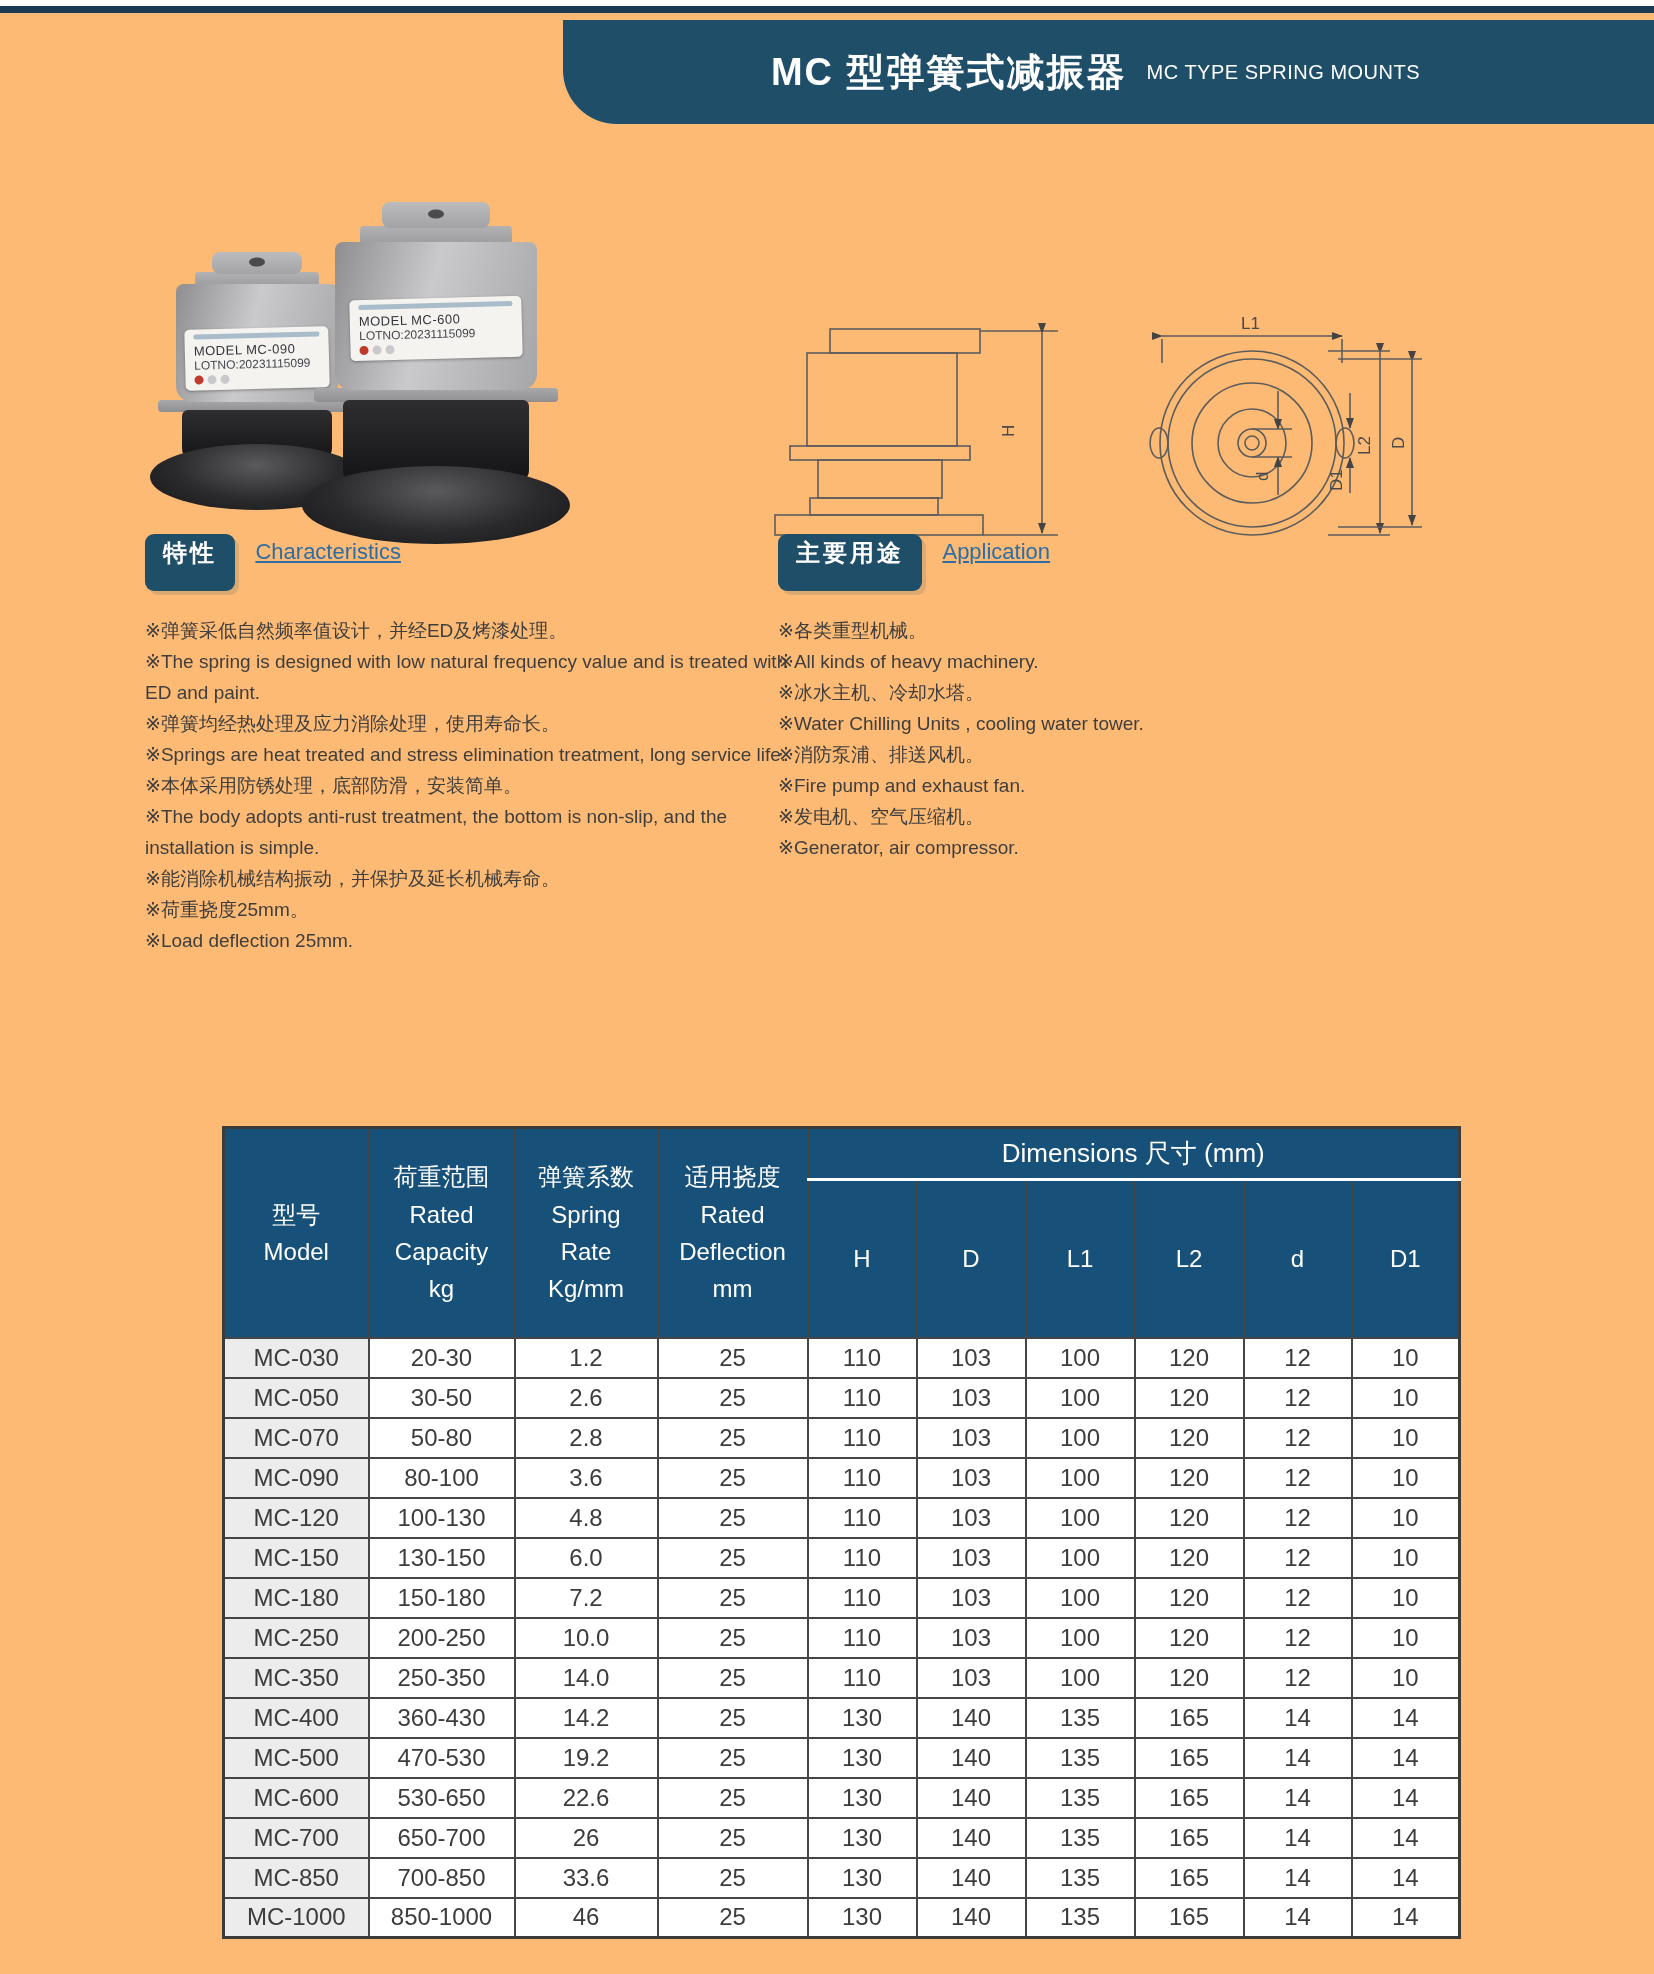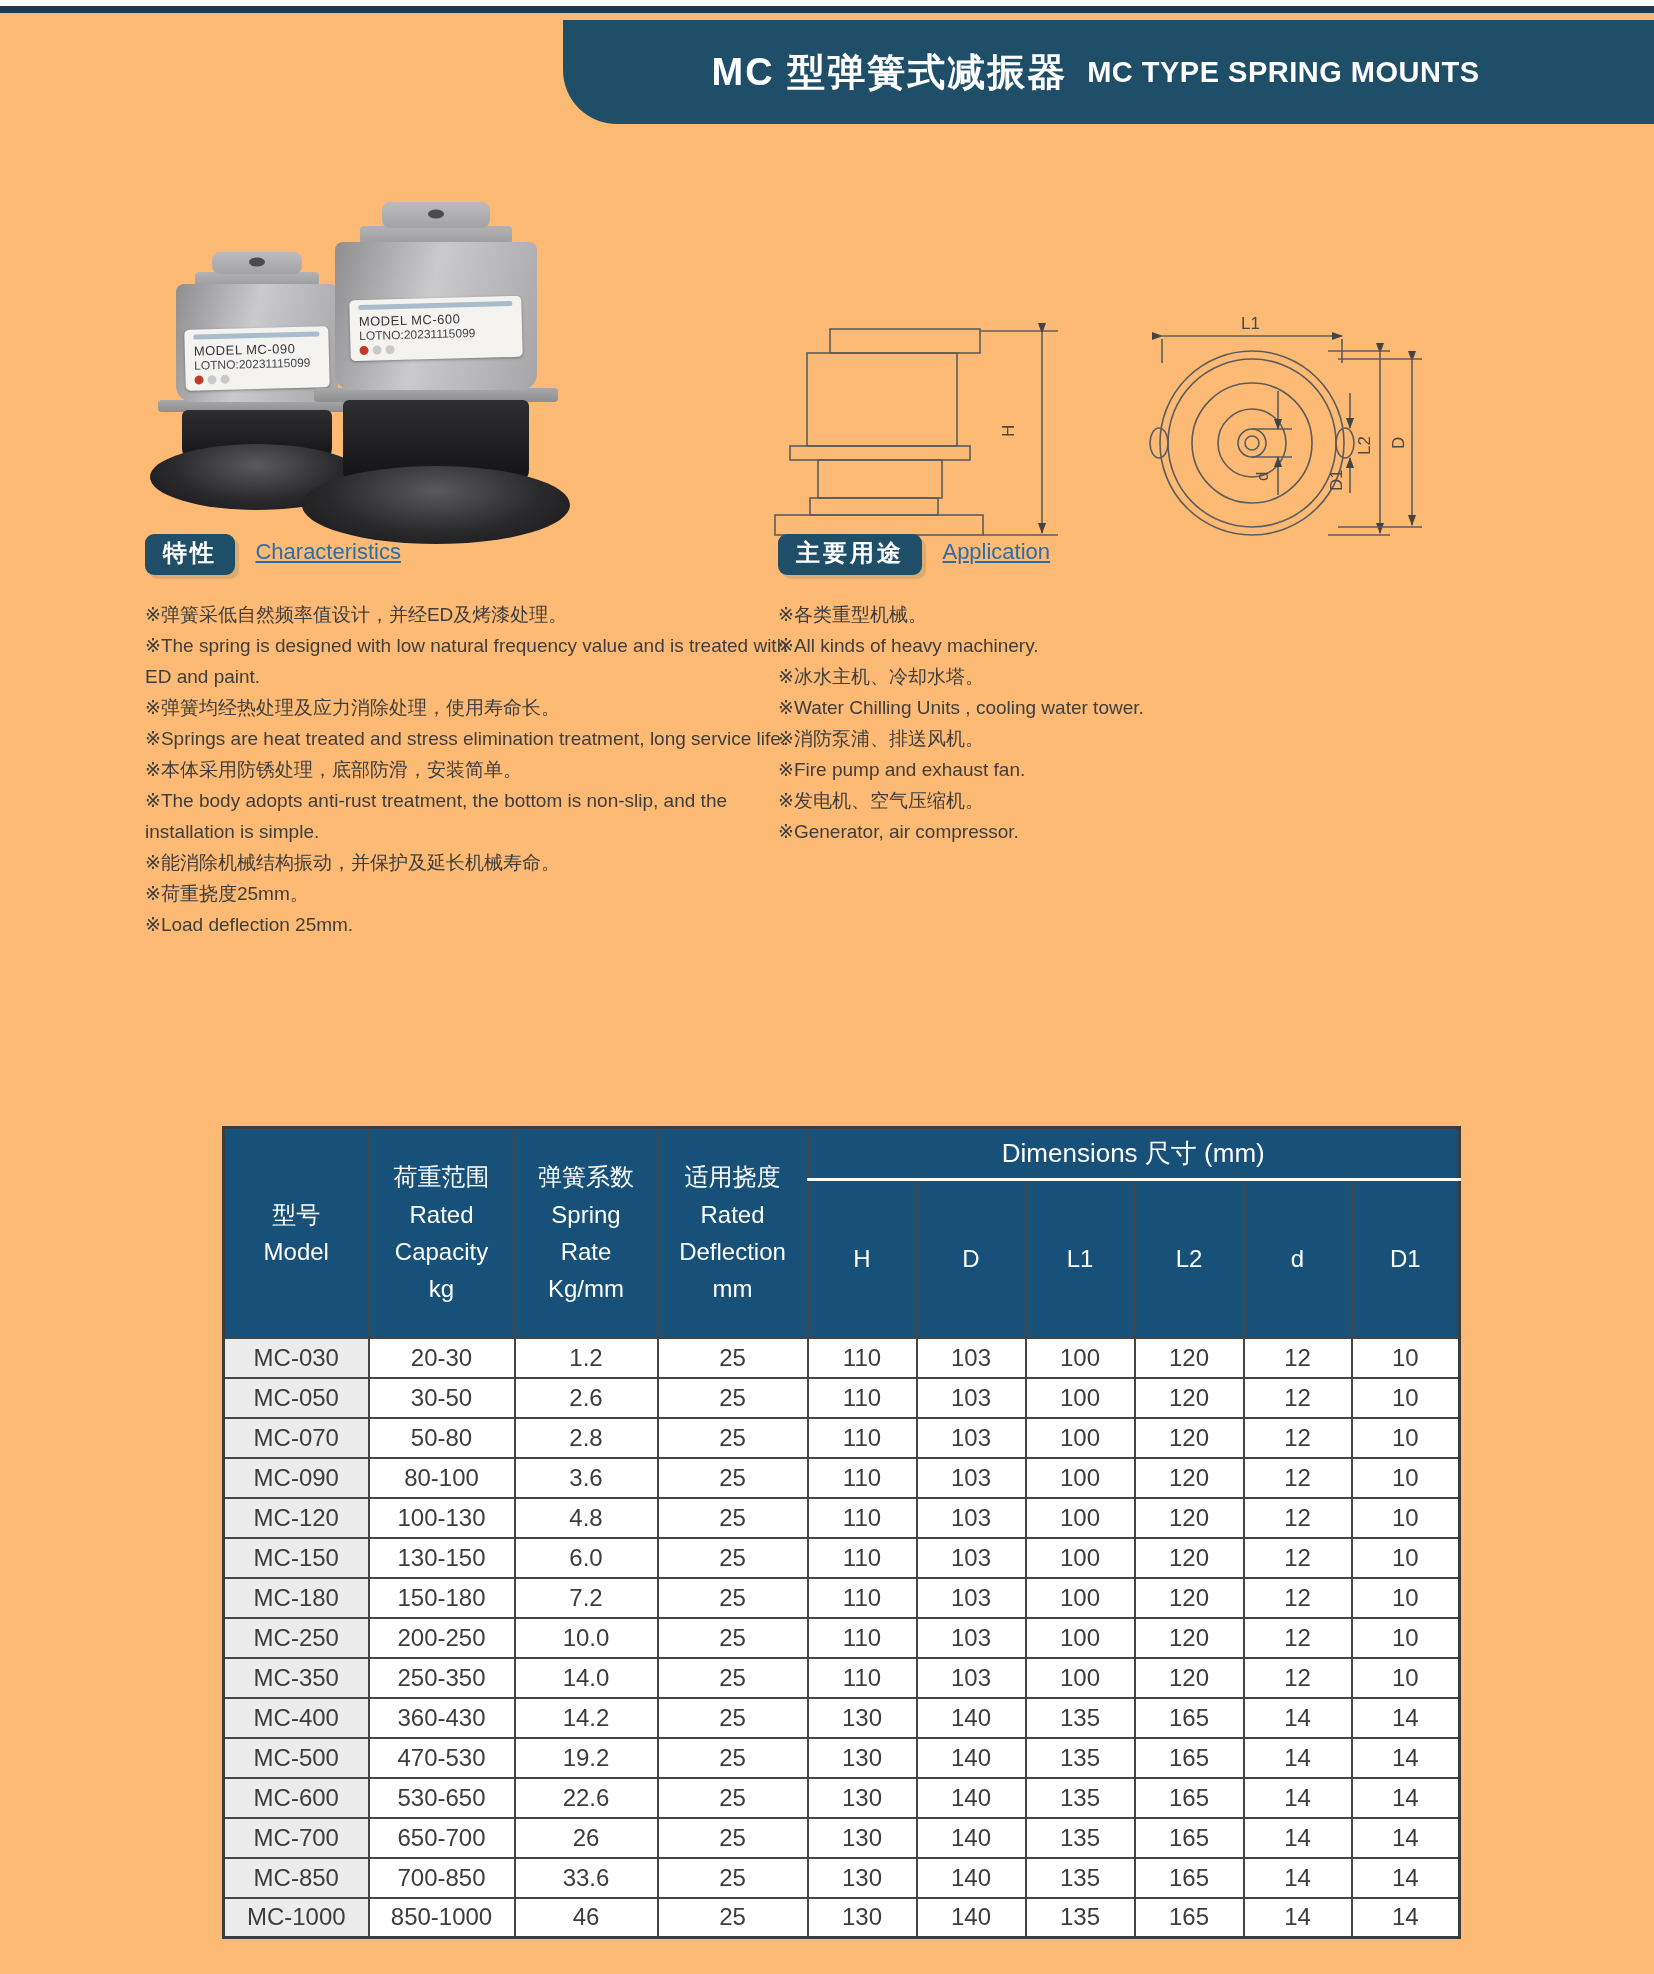--- a/index.html
+++ b/index.html
@@ -4,21 +4,21 @@
 <style>
   * { box-sizing: border-box; margin: 0; padding: 0; }
   body { background:#fff; font-family:"Liberation Sans","DejaVu Sans",sans-serif; }
   .page { position:relative; width:1654px; height:1974px; margin:6px auto; background:#fdba74; overflow:hidden; }
 
   
   .top-line { position:absolute; left:0; top:0; width:100%; height:7px; background:#1c3b50; }
   .banner { position:absolute; left:563px; right:0; top:14px; height:104px; background:#1f4e69;
             border-bottom-left-radius:54px; display:flex; align-items:center; justify-content:center; gap:20px; padding-right:26px; }
   .banner .zh { color:#fff; font-size:38px; font-weight:bold; letter-spacing:2px; }
-  .banner .en { color:#fff; font-size:29px; font-weight:bold; letter-spacing:.5px; }
+  .banner .en { color:#fff; font-size:20px; font-weight:normal; letter-spacing:.5px; }
 
   
   .mount { position:absolute; display:flex; flex-direction:column; align-items:center; }
   .m-captop { background:linear-gradient(#bcbcbe,#a3a3a5); border-radius:8px; position:relative; }
   .m-captop::after { content:""; position:absolute; left:50%; top:45%; transform:translate(-50%,-50%);
                      width:16px; height:9px; border-radius:50%; background:#4b4b4d; }
   .m-capstep { background:linear-gradient(#b2b2b4,#9d9d9f); border-radius:4px; margin-top:-2px; }
   .m-body { background:linear-gradient(105deg,#8e8e90,#cacacc 45%,#a6a6a8); border-radius:8px 8px 16px 16px; position:relative; margin-top:-2px; }
   .m-label { position:absolute; left:50%; transform:translate(-50%,0) rotate(-1.5deg); background:#f4f3ef;
              border-radius:5px; box-shadow:0 1px 3px rgba(0,0,0,.35); padding:5px 9px 6px; text-align:left; }
@@ -34,21 +34,21 @@
 
   
   .drawing { position:absolute; left:590px; top:235px; width:890px; height:300px; }
   .drawing text { font-family:"Liberation Sans","DejaVu Sans",sans-serif; font-size:17px; fill:#4a4a4a; }
 
   
   .section { position:absolute; }
   .sec-char { left:145px; top:528px; width:645px; }
   .sec-app  { left:778px; top:528px; width:560px; }
   .badge { display:inline-block; background:#1f4e69; color:#fff; font-size:24px; font-weight:bold;
-           letter-spacing:3px; padding:3px 18px 6px; border-radius:9px; box-shadow:4px 4px 0 rgba(31,78,105,.14); }
+           letter-spacing:3px; padding:3px 18px 22px; border-radius:9px; box-shadow:4px 4px 0 rgba(31,78,105,.14); }
   .sec-title { color:#2e6da4; font-size:22px; margin-left:16px; vertical-align:2px;text-decoration:underline; }
   .spec-list { margin-top:24px; font-size:19px; line-height:31px; color:#3e3e3e; }
   .spec-line { }
 
   
   .spec-table { position:absolute; left:222px; top:1120px; width:1236px; border-collapse:collapse; table-layout:fixed;
                 border:3px solid #3b3b3b; }
   .spec-table th, .spec-table td { border:2px solid #454545; text-align:center; vertical-align:middle; }
   .spec-table thead th { background:#175078; color:#fff; font-weight:normal; font-size:24px; white-space:pre-line; line-height:1.55; }
   .spec-table thead tr.r1 th { height:52px; }

